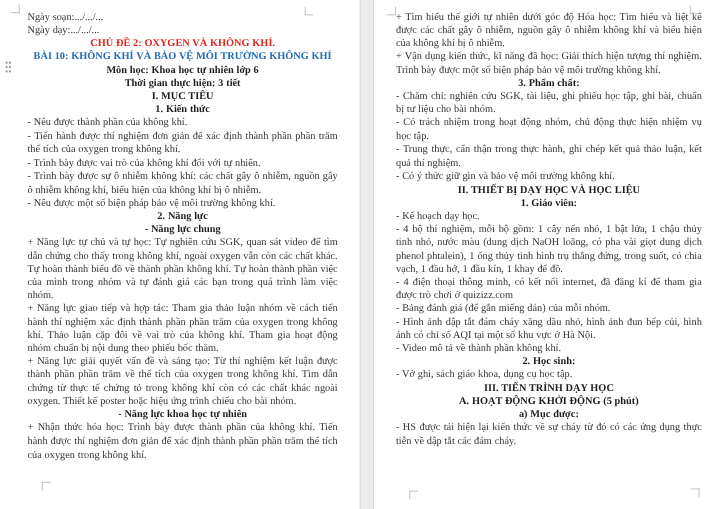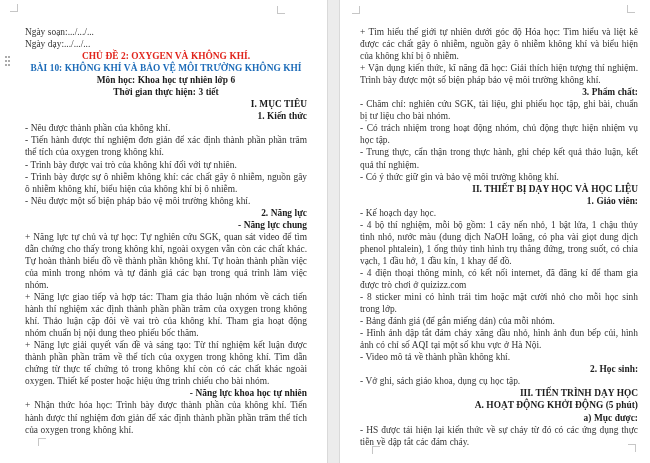--- a/index.html
+++ b/index.html
@@ -1,41 +1,41 @@
 <!DOCTYPE html>
 <html><head>
 <meta charset="utf-8">
 <style>
   html,body{margin:0;padding:0;}
   body{
     width:650px;height:463px;position:relative;overflow:hidden;
     background:#ffffff;
     font-family:"Liberation Serif","DejaVu Serif",serif;
   }
-  .page{position:absolute;top:16px;bottom:0;background:#ffffff;}
+  .page{position:absolute;top:0;bottom:0;background:#ffffff;}
   .page-left{left:0;width:327px;}
   .page-right{left:340px;width:282px;}
   .page-gap{
     position:absolute;left:327px;top:0;bottom:0;width:13px;
     background:#ececec;border-left:1px solid #d9d9d9;border-right:1px solid #d9d9d9;
     box-sizing:border-box;
   }
   .content{
     position:absolute;top:10px;
     font-size:9.4px;line-height:12.05px;color:#333333;
     word-spacing:0.2px;
   }
   .page-left  .content{left:25px;width:282px;}
   .page-right .content{left:20px;width:278px;}
   p.para{margin:0;padding:0;text-align:justify;}
   p.meta{text-align:left;}
   p.title-red{text-align:center;font-weight:bold;}
   p.title-blue{text-align:center;font-weight:bold;}
   p.subtitle{text-align:center;font-weight:bold;color:#1c1c1c;}
-  p.heading{text-align:right;font-weight:bold;color:#1c1c1c;}
+  p.heading{text-align:center;font-weight:bold;color:#1c1c1c;}
 
   
   .mark{position:absolute;width:7px;height:7px;}
   .m-tl{border-right:1px solid #c6c6c6;border-bottom:1px solid #c6c6c6;}
   .m-tr{border-left:1px solid #c6c6c6;border-bottom:1px solid #c6c6c6;}
   .m-bl{border-left:1px solid #c6c6c6;border-top:1px solid #c6c6c6;}
   .m-br{border-right:1px solid #c6c6c6;border-top:1px solid #c6c6c6;}
 
   
   .drag-handle{
@@ -82,21 +82,20 @@
       <p class="para heading">3. Phẩm chất:</p>
       <p class="para body">- Chăm chỉ: nghiên cứu SGK, tài liệu, ghi phiếu học tập, ghi bài, chuẩn bị tư liệu cho bài nhóm.</p>
       <p class="para body">- Có trách nhiệm trong hoạt động nhóm, chủ động thực hiện nhiệm vụ học tập.</p>
       <p class="para body">- Trung thực, cẩn thận trong thực hành, ghi chép kết quả thảo luận, kết quả thí nghiệm.</p>
       <p class="para body">- Có ý thức giữ gìn và bảo vệ môi trường không khí.</p>
       <p class="para heading">II. THIẾT BỊ DẠY HỌC VÀ HỌC LIỆU</p>
       <p class="para heading">1. Giáo viên:</p>
       <p class="para body">- Kế hoạch dạy học.</p>
       <p class="para body">- 4 bộ thí nghiệm, mỗi bộ gồm: 1 cây nến nhỏ, 1 bật lửa, 1 chậu thủy tinh nhỏ, nước màu (dung dịch NaOH loãng, có pha vài giọt dung dịch phenol phtalein), 1 ống thủy tinh hình trụ thẳng đứng, trong suốt, có chia vạch, 1 đầu hở, 1 đầu kín, 1 khay để đồ.</p>
       <p class="para body">- 4 điện thoại thông minh, có kết nối internet, đã đăng kí để tham gia được trò chơi ở quizizz.com</p>
-      <p class="para body">- 8 sticker mini có hình trái tim hoặc mặt cười nhỏ cho mỗi học sinh trong lớp.</p>
       <p class="para body">- Bảng đánh giá (để gắn miếng dán) của mỗi nhóm.</p>
       <p class="para body">- Hình ảnh dập tắt đám cháy xăng dầu nhỏ, hình ảnh đun bếp củi, hình ảnh có chỉ số AQI tại một số khu vực ở Hà Nội.</p>
       <p class="para body">- Video mô tả về thành phần không khí.</p>
       <p class="para heading">2. Học sinh:</p>
       <p class="para body">- Vở ghi, sách giáo khoa, dụng cụ học tập.</p>
       <p class="para heading">III. TIẾN TRÌNH DẠY HỌC</p>
       <p class="para heading">A. HOẠT ĐỘNG KHỞI ĐỘNG (5 phút)</p>
       <p class="para heading">a) Mục được:</p>
       <p class="para body">- HS được tái hiện lại kiến thức về sự cháy từ đó có các ứng dụng thực tiễn về dập tắt các đám cháy.</p>
     </div>

